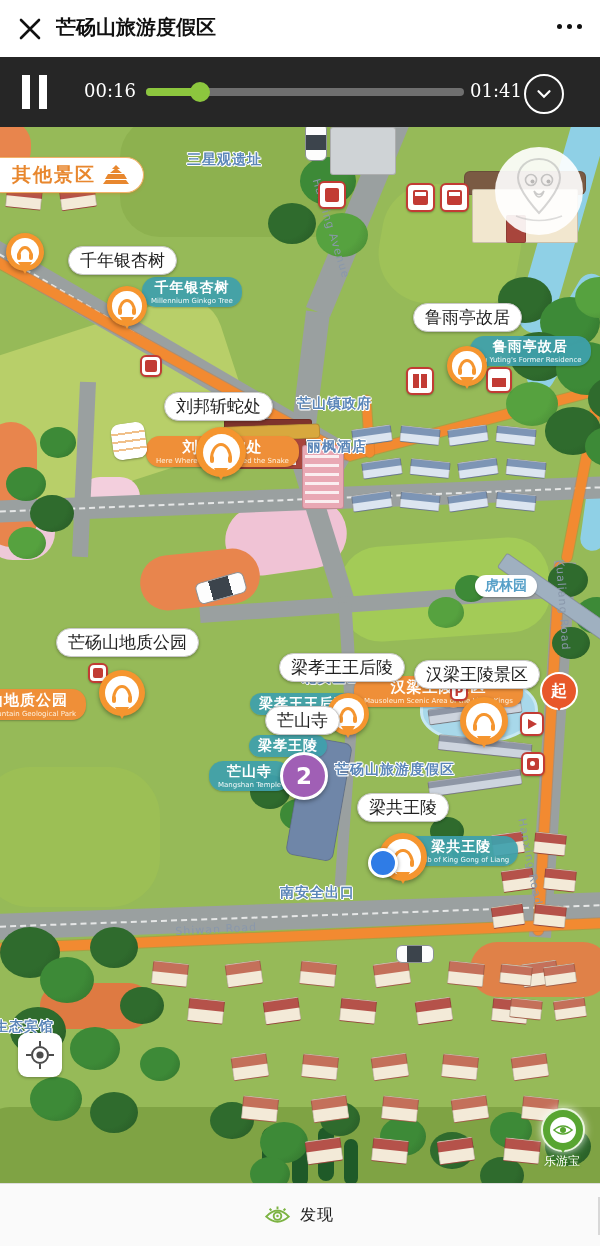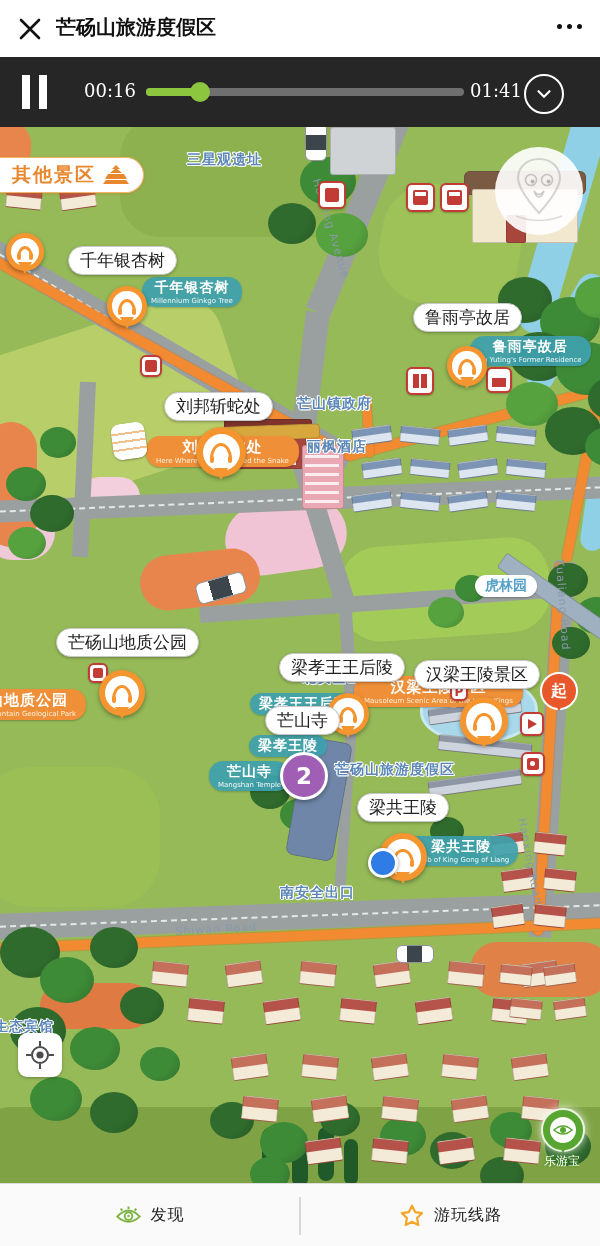--- a/index.html
+++ b/index.html
@@ -479,20 +479,14 @@
       <svg width="27" height="27" viewBox="0 0 24 24" fill="none" stroke="#7cb342" stroke-width="1.7">
         <path d="M2 13q10-11 20 0q-10 9-20 0z"></path>
           <circle cx="12" cy="12.5" r="3.4"></circle>
           <circle cx="12" cy="12.5" r="1.1" fill="#7cb342" stroke="none"></circle>
           <path d="M5 6l1.6 1.6M12 4v2.2M19 6l-1.6 1.6"></path>
       </svg>
       <span>发现</span>
     </div>
     <div class="tab-div"></div>
     <div class="tab-div"></div>
-    <div class="tab">
-      <svg width="26" height="26" viewBox="0 0 24 24" fill="none" stroke="#f5a623" stroke-width="2" stroke-linejoin="round">
-        <path d="M12 2.5l2.9 5.9 6.5.9-4.7 4.6 1.1 6.5L12 17.3l-5.8 3.1 1.1-6.5L2.6 9.3l6.5-.9z"></path>
-      </svg>
-      <span>游玩线路</span>
-    </div>
   </nav>
 </div>
 
 </body></html>

